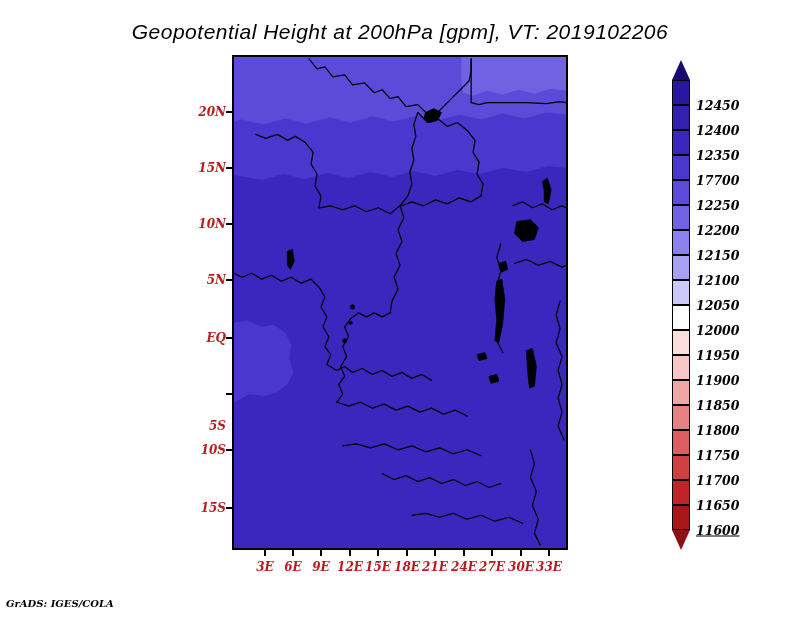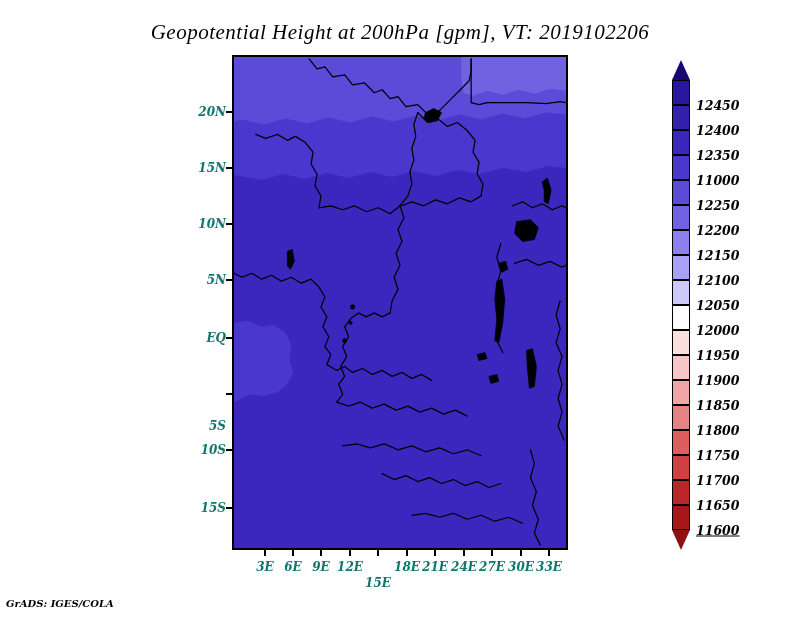--- a/index.html
+++ b/index.html
@@ -15,21 +15,21 @@
     overflow: hidden;
   }
 
   
   #chart-title {
     position: absolute;
     left: 0;
     top: 20px;
     width: 800px;
     text-align: center;
-    font-family: Liberation Serif, serif;
+    font-family: Liberation Sans, sans-serif;
     font-style: italic;
     font-size: 21px;
     letter-spacing: 0.5px;
     color: #000000;
     white-space: nowrap;
   }
 
   
   #plot-frame {
     position: absolute;
@@ -51,21 +51,21 @@
     display: block;
   }
 
   
   .axis-label {
     position: absolute;
     font-family: "DejaVu Serif", "Liberation Serif", serif;
     font-style: italic;
     font-weight: bold;
     font-size: 12px;
-    color: #0f766e;
+    color: #b91c1c;
     white-space: nowrap;
   }
   .ylabel {
     text-align: right;
     width: 40px;
     transform: translateY(-50%);
   }
   .xlabel {
     text-align: center;
     width: 40px;
@@ -281,21 +281,21 @@
 
 <div>
   <div class="axis-label xlabel" style="left:265px; top:560px;">3E</div>
   <div class="tick tick-x" style="left:264px;"></div>
   <div class="axis-label xlabel" style="left:293px; top:560px;">6E</div>
   <div class="tick tick-x" style="left:292px;"></div>
   <div class="axis-label xlabel" style="left:321px; top:560px;">9E</div>
   <div class="tick tick-x" style="left:320px;"></div>
   <div class="axis-label xlabel" style="left:350px; top:560px;">12E</div>
   <div class="tick tick-x" style="left:349px;"></div>
-  <div class="axis-label xlabel" style="left:378px; top:560px;margin-top:16px;">15E</div>
+  <div class="axis-label xlabel" style="left:378px; top:560px;">15E</div>
   <div class="tick tick-x" style="left:377px;"></div>
   <div class="axis-label xlabel" style="left:407px; top:560px;">18E</div>
   <div class="tick tick-x" style="left:406px;"></div>
   <div class="axis-label xlabel" style="left:435px; top:560px;">21E</div>
   <div class="tick tick-x" style="left:434px;"></div>
   <div class="axis-label xlabel" style="left:464px; top:560px;">24E</div>
   <div class="tick tick-x" style="left:463px;"></div>
   <div class="axis-label xlabel" style="left:492px; top:560px;">27E</div>
   <div class="tick tick-x" style="left:491px;"></div>
   <div class="axis-label xlabel" style="left:521px; top:560px;">30E</div>
@@ -324,21 +324,21 @@
       <div class="cb-swatch" style="top: 325px; height: 25px; background: rgb(229, 131, 131);"></div>
       <div class="cb-swatch" style="top: 350px; height: 25px; background: rgb(220, 94, 94);"></div>
       <div class="cb-swatch" style="top: 375px; height: 25px; background: rgb(207, 64, 64);"></div>
       <div class="cb-swatch" style="top: 400px; height: 25px; background: rgb(189, 38, 38);"></div>
       <div class="cb-swatch" style="top: 425px; height: 25px; background: rgb(168, 24, 24);"></div>
     </div>
   <div id="cb-labels">
       <div class="cb-label" style="top: 25px;">12450</div>
       <div class="cb-label" style="top: 50px;">12400</div>
       <div class="cb-label" style="top: 75px;">12350</div>
-      <div class="cb-label" style="top: 100px;">11000</div>
+      <div class="cb-label" style="top: 100px;">17700</div>
       <div class="cb-label" style="top: 125px;">12250</div>
       <div class="cb-label" style="top: 150px;">12200</div>
       <div class="cb-label" style="top: 175px;">12150</div>
       <div class="cb-label" style="top: 200px;">12100</div>
       <div class="cb-label" style="top: 225px;">12050</div>
       <div class="cb-label" style="top: 250px;">12000</div>
       <div class="cb-label" style="top: 275px;">11950</div>
       <div class="cb-label" style="top: 300px;">11900</div>
       <div class="cb-label" style="top: 325px;">11850</div>
       <div class="cb-label" style="top: 350px;">11800</div>

